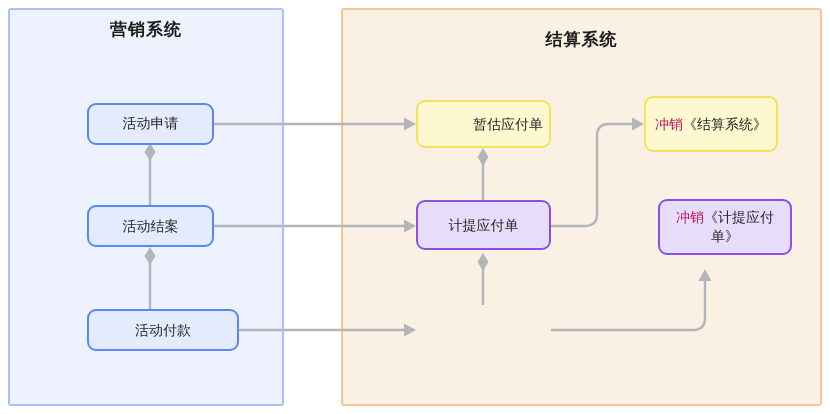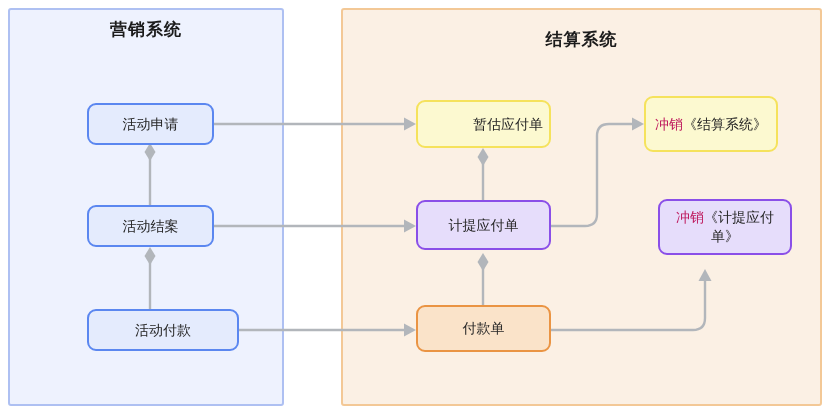--- a/index.html
+++ b/index.html
@@ -145,43 +145,40 @@
       <path class="edge-line" d="M551,226 L585,226 Q597,226 597,214 L597,136 Q597,124 609,124 L632,124"></path>
       <path class="edge-head" d="M632,117.5 L644,124 L632,130.5 Z"></path>
     </g>
 
     <g>
       <path class="edge-line" d="M551,330 L693,330 Q705,330 705,318 L705,281"></path>
       <path class="edge-head" d="M698.5,281 L705,269 L711.5,281 Z"></path>
     </g>
   </svg>
 
-  <div class="node blue" style="left:87px; top:103px; width:127px; height:42px;">
+  <div class="node blue" style="left:87px; top:103px; width:127px; height:42px;font-family:Liberation Mono, monospace;">
     <span>活动申请</span>
   </div>
 
   <div class="node blue" style="left:87px; top:205px; width:127px; height:42px;">
     <span>活动结案</span>
   </div>
 
   <div class="node blue" style="left:87px; top:309px; width:152px; height:42px;">
     <span>活动付款</span>
   </div>
 
   <div class="node yellow" style="left:416px; top:100px; width:135px; height:48px;justify-content:flex-end;">
     <span>暂估应付单</span>
   </div>
 
   <div class="node purple" style="left:416px; top:200px; width:135px; height:50px;text-align:right;">
     <span>计提应付单</span>
   </div>
 
-  <div class="node orange" style="left:416px; top:305px; width:135px; height:47px;">
-    <span>付款单</span>
-  </div>
 
   <div class="node yellow" style="left:644px; top:96px; width:134px; height:56px;">
     <span>
       <span class="red">冲销</span><span>《结算系统》</span>
     </span>
   </div>
 
   <div class="node purple" style="left:644px; top:199px; width:134px; height:56px;margin-left:14px;">
     <span>
       <span class="red">冲销</span><span>《计提应付单》</span>

